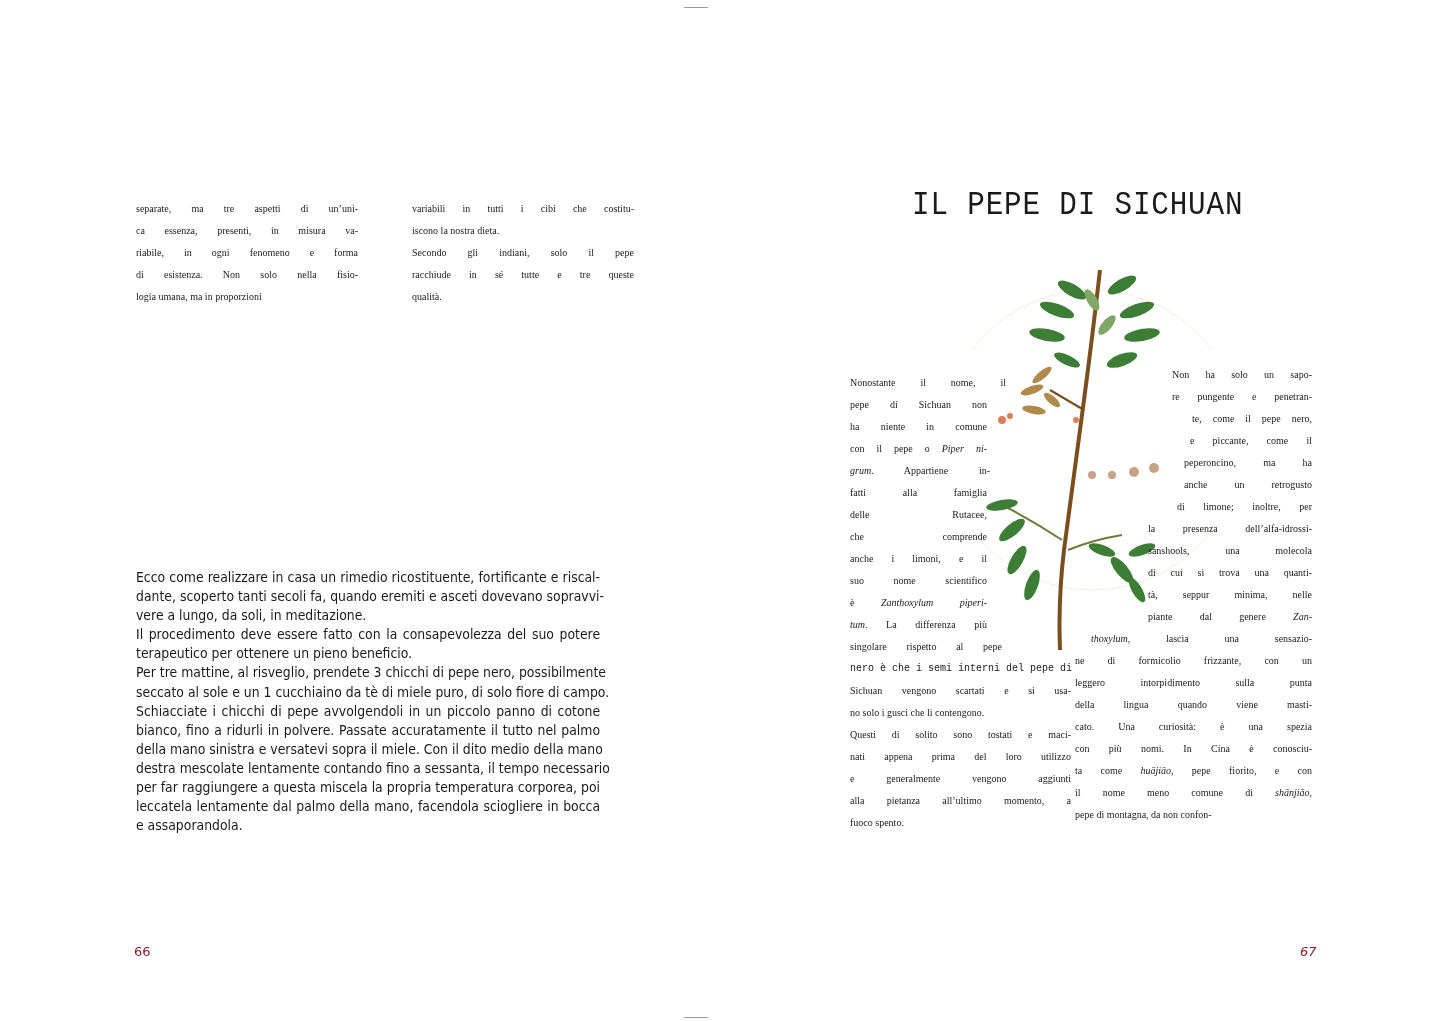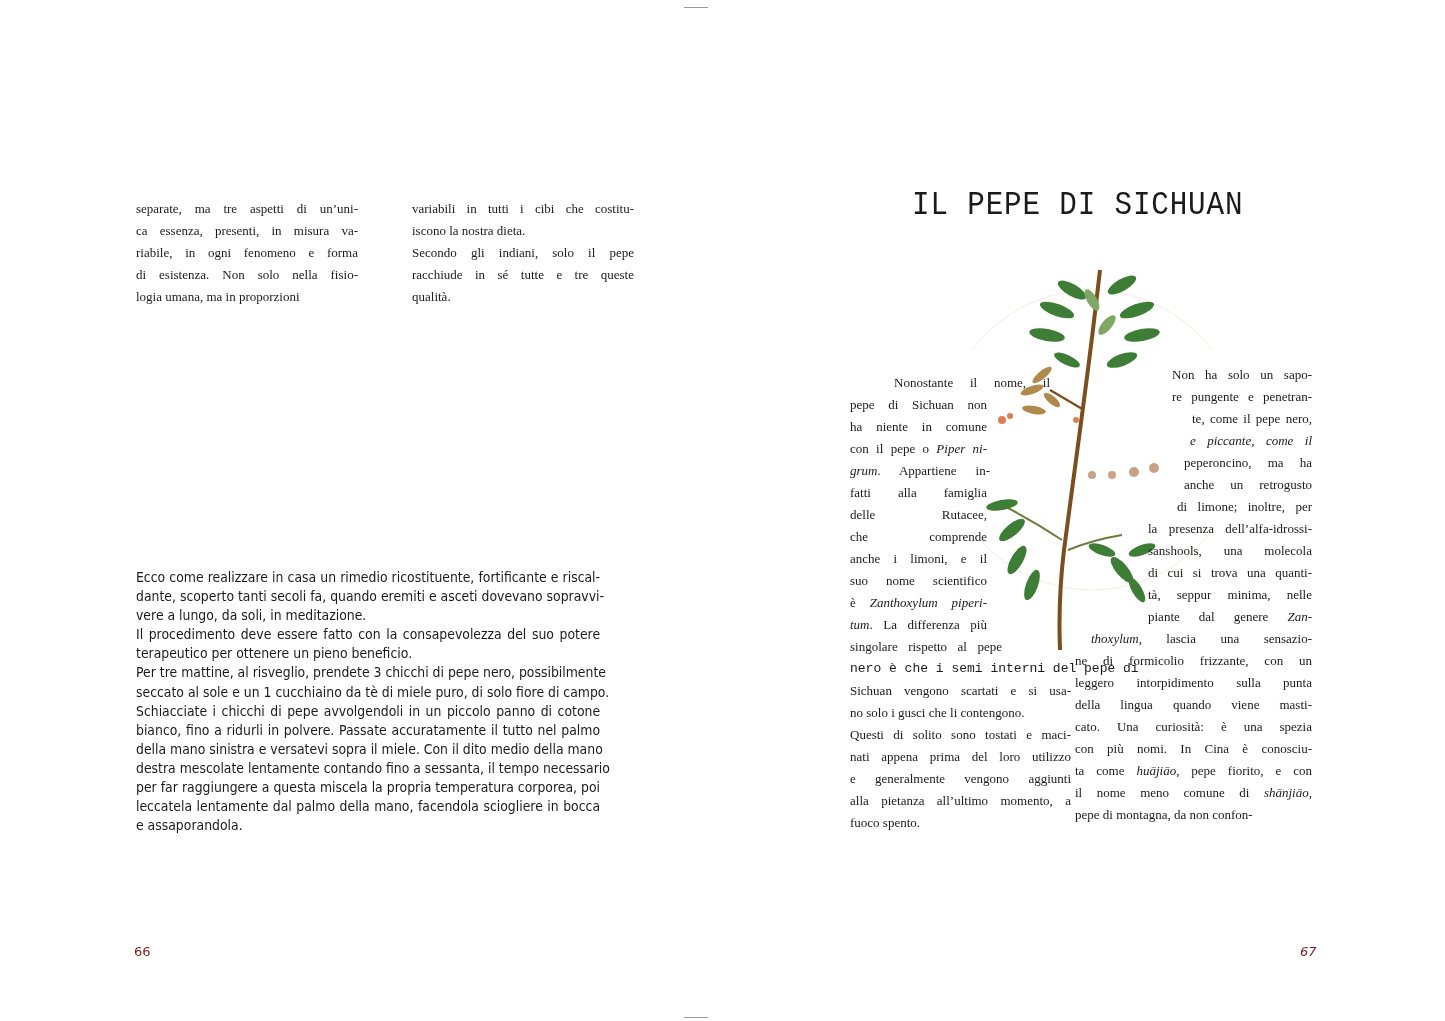--- a/index.html
+++ b/index.html
@@ -3,21 +3,21 @@
 <meta charset="utf-8">
 <style>
   html, body { margin:0; padding:0; background:#ffffff; }
   body { width:1445px; height:1021px; position:relative; overflow:hidden; color:#1a1a1a; }
   .serif { font-family: "Liberation Serif", "DejaVu Serif", serif; }
   .tickmark { position:absolute; left:684px; width:24px; height:1px; background:#999; }
   .page { position:absolute; top:0; height:1021px; }
   .page-left { left:0; width:722px; }
   .page-right { left:722px; width:723px; }
 
-  .col { position:absolute; font-size:13px; line-height:22px; text-align:justify; }
+  .col { position:absolute; font-size:10px; line-height:22px; text-align:justify; }
   .col .ln { display:block; white-space:nowrap; text-align-last:justify; }
   .col .ln.last { text-align-last:left; }
 
   .box-title-wrap { position:absolute; left:205px; top:495px; width:340px; height:60px; }
   .swash { position:absolute; left:0; top:0; width:340px; height:30px; }
   .consiglio { position:absolute; left:118px; top:2px; font-family:"Liberation Serif", serif; font-style:italic; font-size:13px; letter-spacing:0.5px; }
   .box-title { position:absolute; left:0; width:340px; top:26px; text-align:center; font-family:"DejaVu Sans", sans-serif; font-weight:bold; font-size:19px; letter-spacing:0px; transform:scaleX(0.72); transform-origin:center; white-space:nowrap; }
 
   .recipe { position:absolute; left:136px; top:568px; width:464px; font-size:13.4px; line-height:19.1px; font-family:"DejaVu Sans", sans-serif; transform:scaleX(0.93); transform-origin:left top; }
   .recipe .ln { display:block; white-space:nowrap; text-align:justify; text-align-last:justify; width:499px; }
@@ -123,21 +123,21 @@
       <ellipse cx="45" cy="310" rx="16" ry="6" transform="rotate(-60 45 310)"></ellipse>
       <ellipse cx="60" cy="335" rx="16" ry="6" transform="rotate(-70 60 335)"></ellipse>
       <ellipse cx="130" cy="300" rx="14" ry="5" transform="rotate(20 130 300)"></ellipse>
       <ellipse cx="150" cy="320" rx="16" ry="6" transform="rotate(50 150 320)"></ellipse>
       <ellipse cx="170" cy="300" rx="14" ry="5" transform="rotate(-20 170 300)"></ellipse>
       <ellipse cx="165" cy="340" rx="14" ry="5" transform="rotate(60 165 340)"></ellipse>
     </g>
   </svg>
 
   <div class="col serif" style="left:128px; top:372px;">
-      <span class="ln" style="width: 156px; margin-left: 44px;">Nonostante il nome, il</span>
+      <span class="ln" style="width: 156px;">Nonostante il nome, il</span>
       <span class="ln" style="width: 137px;">pepe di Sichuan non</span>
       <span class="ln" style="width: 137px;">ha niente in comune</span>
       <span class="ln" style="width: 137px;">con il pepe o <i>Piper ni-</i></span>
       <span class="ln" style="width: 140px;"><i>grum</i>. Appartiene in-</span>
       <span class="ln" style="width: 137px;">fatti alla famiglia</span>
       <span class="ln" style="width: 137px;">delle Rutacee,</span>
       <span class="ln" style="width: 137px;">che comprende</span>
       <span class="ln" style="width: 137px;">anche i limoni, e il</span>
       <span class="ln" style="width: 137px;">suo nome scientifico</span>
       <span class="ln" style="width: 137px;">è <i>Zanthoxylum piperi-</i></span>
@@ -150,21 +150,21 @@
       <span class="ln" style="width: 221px;">nati appena prima del loro utilizzo</span>
       <span class="ln" style="width: 221px;">e generalmente vengono aggiunti</span>
       <span class="ln" style="width: 221px;">alla pietanza all’ultimo momento, a</span>
       <span class="ln last" style="width: 221px;">fuoco spento.</span>
     </div>
 
   <div class="col serif" style="left:353px; top:364px; width:237px;">
       <span class="ln" style="width: 140px; margin-left: 97px;">Non ha solo un sapo-</span>
       <span class="ln" style="width: 140px; margin-left: 97px;">re pungente e penetran-</span>
       <span class="ln" style="width: 120px; margin-left: 117px;">te, come il pepe nero,</span>
-      <span class="ln" style="width: 122px; margin-left: 115px; font-style: italic;">e piccante, come il</span>
+      <span class="ln" style="width: 122px; margin-left: 115px;">e piccante, come il</span>
       <span class="ln" style="width: 128px; margin-left: 109px;">peperoncino, ma ha</span>
       <span class="ln" style="width: 128px; margin-left: 109px;">anche un retrogusto</span>
       <span class="ln" style="width: 135px; margin-left: 102px;">di limone; inoltre, per</span>
       <span class="ln" style="width: 164px; margin-left: 73px;">la presenza dell’alfa-idrossi-</span>
       <span class="ln" style="width: 164px; margin-left: 73px;">sanshools, una molecola</span>
       <span class="ln" style="width: 164px; margin-left: 73px;">di cui si trova una quanti-</span>
       <span class="ln" style="width: 164px; margin-left: 73px;">tà, seppur minima, nelle</span>
       <span class="ln" style="width: 164px; margin-left: 73px;">piante dal genere <i>Zan-</i></span>
       <span class="ln" style="width: 221px; margin-left: 16px;"><i>thoxylum</i>, lascia una sensazio-</span>
       <span class="ln" style="width: 237px; margin-left: 0px;">ne di formicolio frizzante, con un</span>

